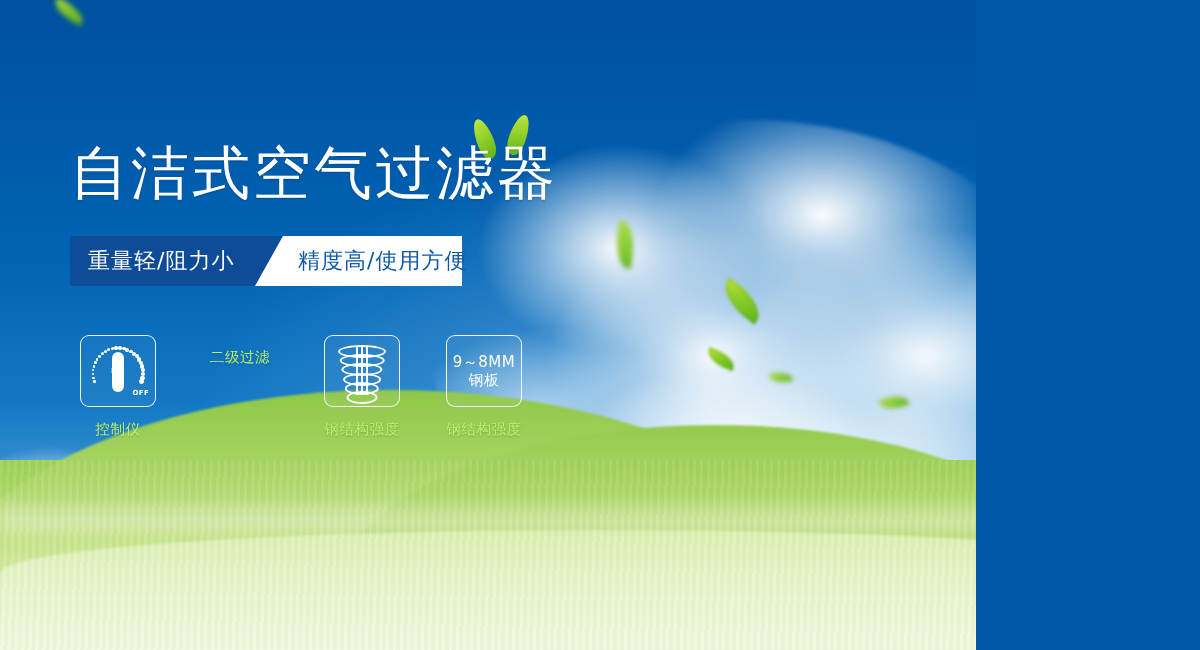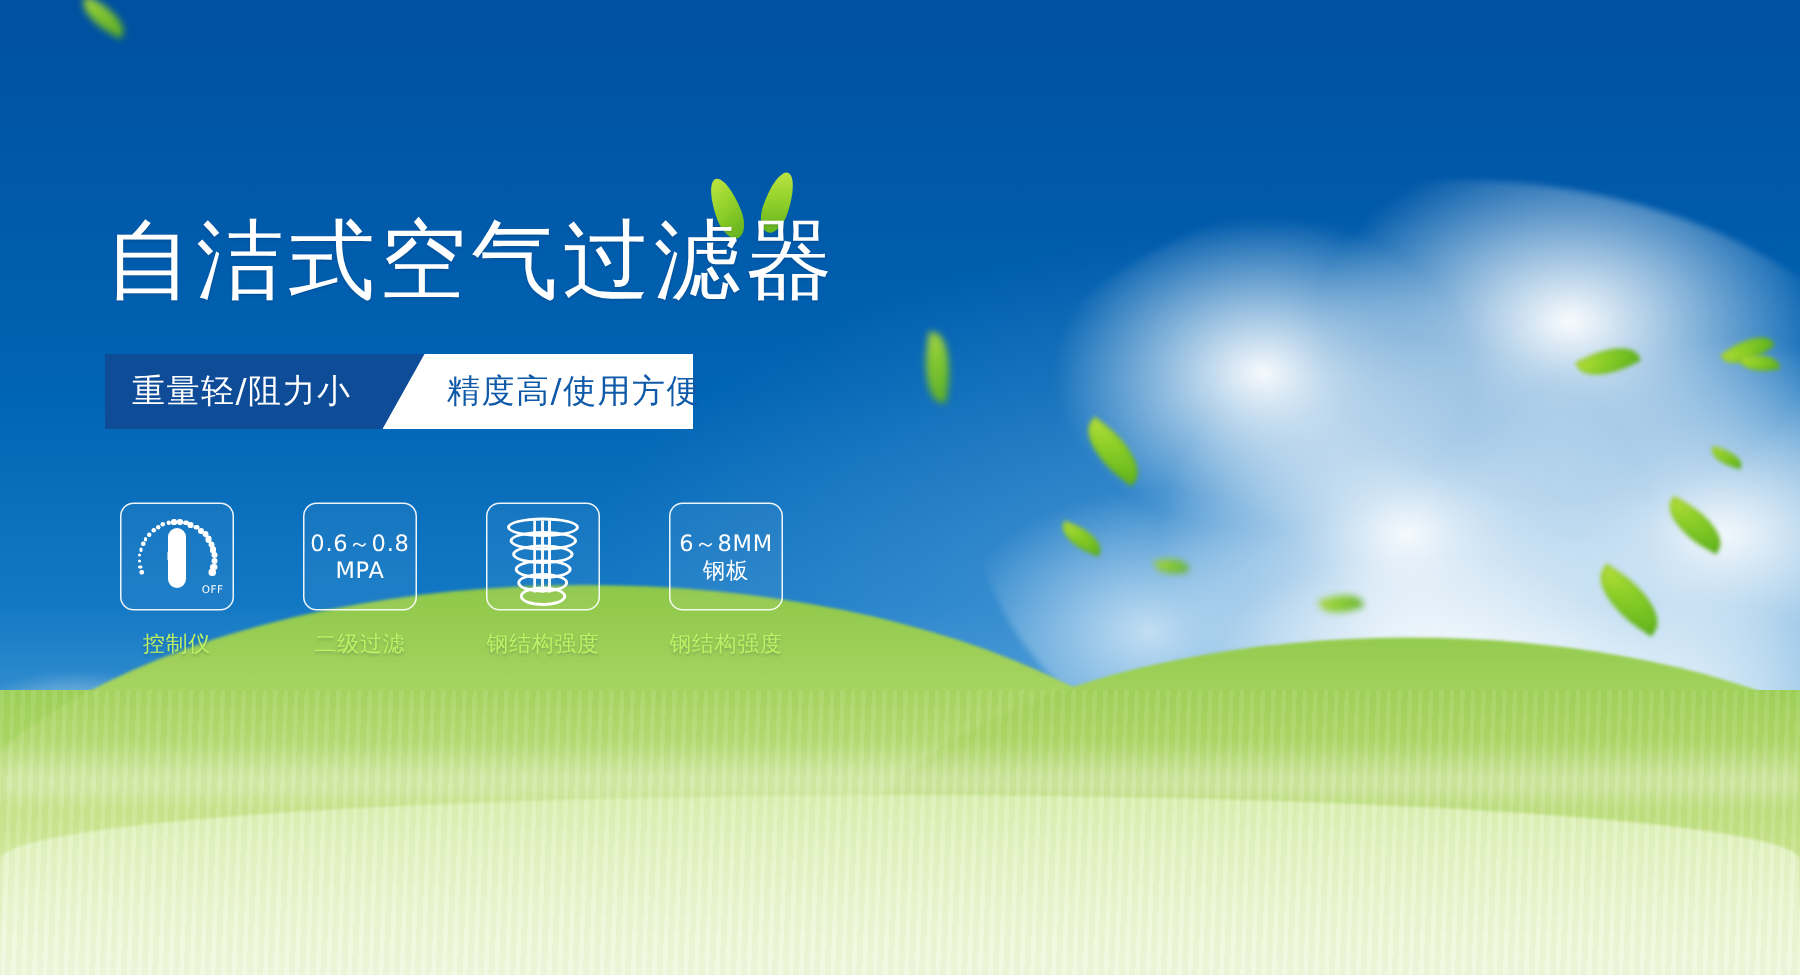--- a/index.html
+++ b/index.html
@@ -2,21 +2,21 @@
 <html lang="zh"><head>
 <meta charset="utf-8">
 <title>自洁式空气过滤器</title>
 <style>
   html,body{margin:0;padding:0;}
   body{
     width:1200px;height:650px;overflow:hidden;
     font-family:"Liberation Sans","DejaVu Sans",sans-serif;
     background:#0058a8;
   }
-  .banner{position:relative;width:1200px;height:650px;overflow:hidden;}
+  .banner{position:relative;width:976px;height:650px;overflow:hidden;}
 
   
   .sky{
     position:absolute;inset:0;
     background:
       radial-gradient(ellipse 900px 420px at 78% 62%, rgba(140,190,235,.55) 0%, rgba(90,150,215,0) 62%),
       linear-gradient(180deg,#00519f 0%, #0058a8 18%, #0064b4 40%, #1378c4 62%, #4ea0d8 80%, #a9d3ea 93%, #cfe6f1 100%);
   }
   .sky-glow{
     position:absolute;left:60%;top:30%;width:760px;height:520px;
@@ -182,21 +182,21 @@
   .gauge .needle{
     position:absolute;left:50%;top:12px;margin-left:-6px;
     width:12px;height:40px;background:#fff;border-radius:6px;
   }
   .gauge .lbl{
     position:absolute;color:#fff;font-size:7px;letter-spacing:.3px;
     font-family:"DejaVu Sans","Liberation Sans",sans-serif;
     margin-left:25px;
   }
   .gauge .lbl.no{left:1px;top:27px;}
-  .gauge .lbl.off{right:2px;bottom:5px;}
+  .gauge .lbl.off{right:2px;bottom:5px;font-weight:bold;}
 
   
   .coil{position:relative;width:54px;height:56px;}
   .coil .ring{
     position:absolute;left:50%;transform:translateX(-50%);
     border:2px solid #fff;border-radius:50%;height:9px;background:transparent;
   }
   .coil .bar{
     position:absolute;left:50%;transform:translateX(-50%);
     width:13px;top:4px;bottom:4px;
@@ -328,45 +328,41 @@
             <div class="dot" style="width: 4.488px; height: 4.488px; left: 55.6002px; top: 27.9693px;"></div>
             <div class="dot" style="width: 4.592px; height: 4.592px; left: 55.6821px; top: 31.7509px;"></div>
             <div class="dot" style="width: 4.696px; height: 4.696px; left: 55.1759px; top: 35.5079px;"></div>
             <div class="dot" style="width: 4.8px; height: 4.8px; left: 54.0923px; top: 39.1505px;"></div>
           </div>
       </div>
       <div class="feature-label">控制仪</div>
     </div>
 
     <div class="feature">
-      <div class="feature-box">
-        <div class="feature-text" style="white-space:pre-line;">0.6～0.8
-MPA</div>
-      </div>
       <div class="feature-label">二级过滤</div>
     </div>
 
     <div class="feature">
       <div class="feature-box">
         <div class="coil">
           <div class="bar"></div>
         <div class="ring" style="width: 44px; top: 2px;"></div>
             <div class="ring" style="width: 40.6px; top: 11.2px;"></div>
             <div class="ring" style="width: 37.2px; top: 20.4px;"></div>
             <div class="ring" style="width: 33.8px; top: 29.6px;"></div>
             <div class="ring" style="width: 30.4px; top: 38.8px;"></div>
             <div class="ring" style="width: 27px; top: 48px;"></div>
           </div>
       </div>
       <div class="feature-label">钢结构强度</div>
     </div>
 
     <div class="feature">
       <div class="feature-box">
-        <div class="feature-text" style="white-space:pre-line;">6～8MM
+        <div class="feature-text" style="white-space:pre-line;">9～8MM
 钢板</div>
       </div>
       <div class="feature-label">钢结构强度</div>
     </div>
 
 
   </div>
 </div>
 
 </body></html>

